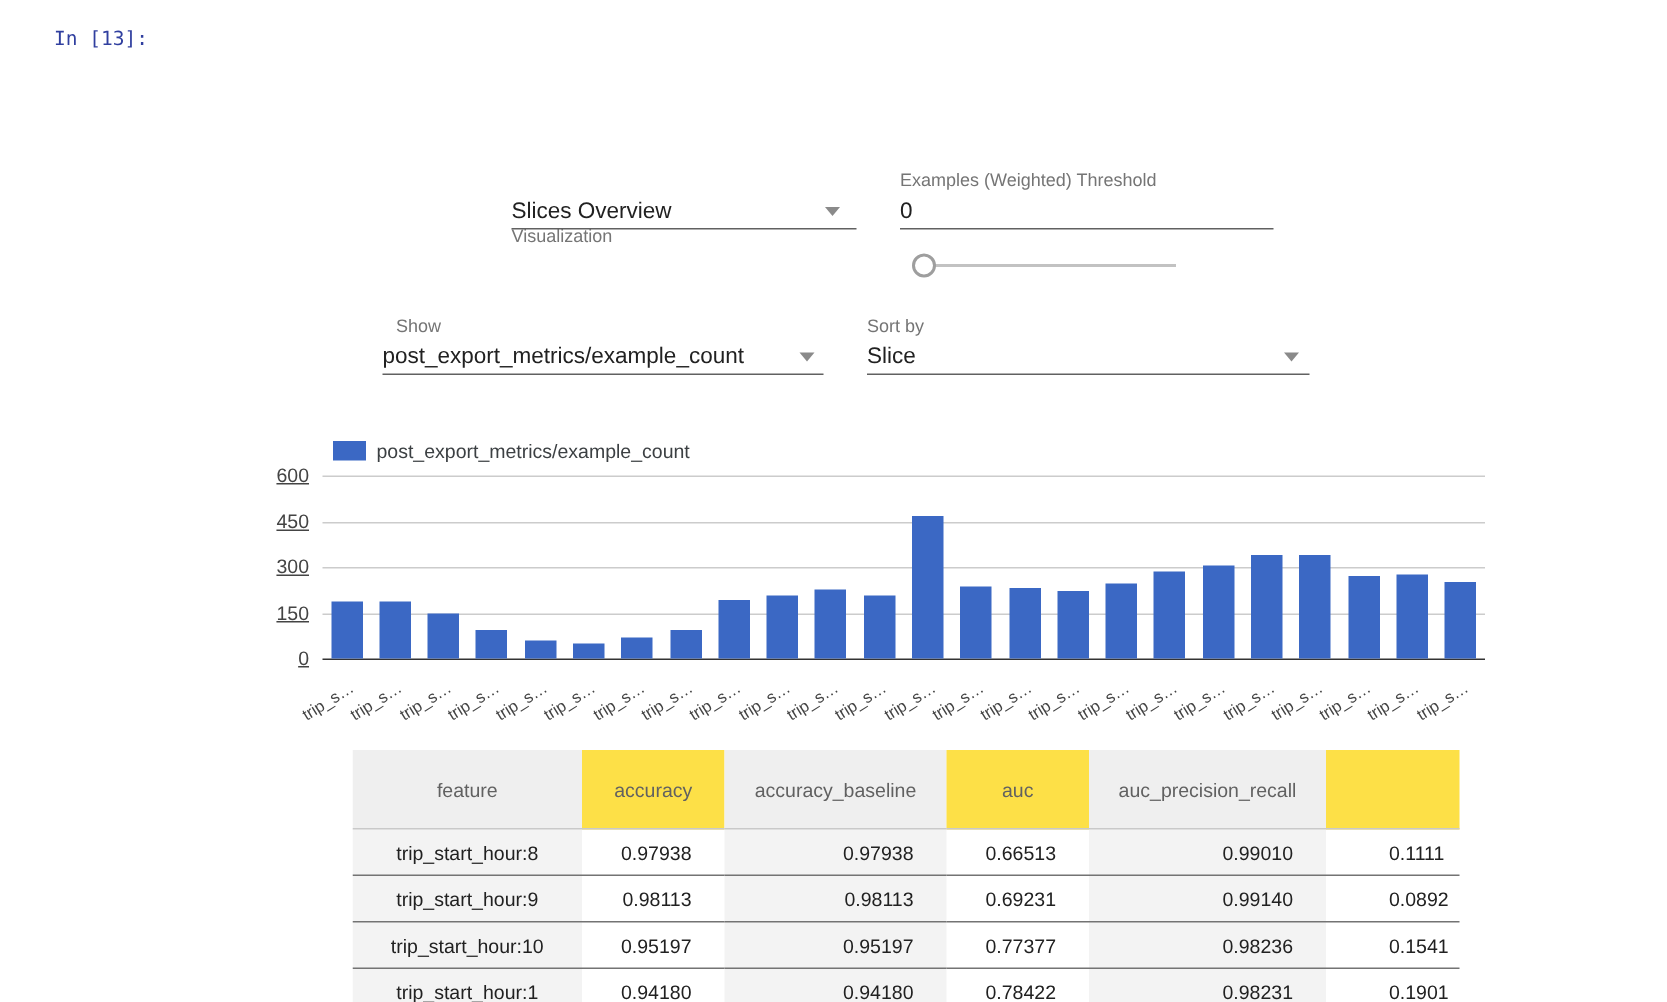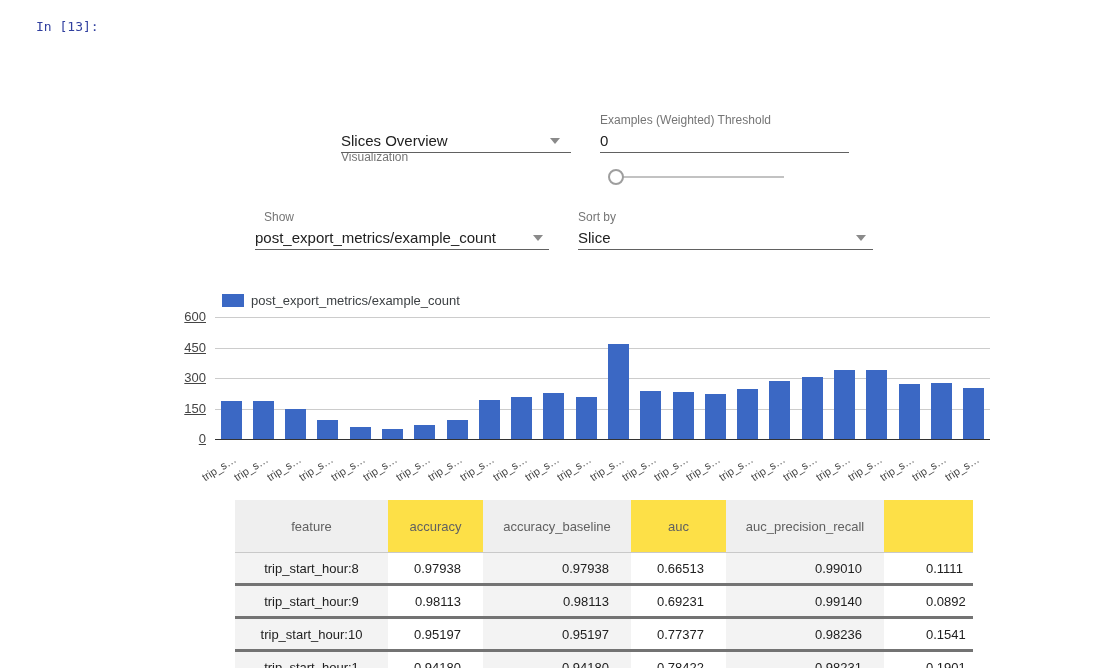--- a/index.html
+++ b/index.html
@@ -36,21 +36,21 @@
   .ytick{position:absolute;width:46px;text-align:right;font-size:13px;color:#444;text-decoration:underline;}
   .bar{position:absolute;}
   .xtick{position:absolute;width:46px;text-align:right;font-size:11px;color:#444;
          transform:rotate(-32deg);transform-origin:100% 50%;white-space:nowrap;}
 
   
   .table-clip{position:absolute;left:235px;top:500px;width:738px;height:168px;overflow:hidden;}
   table.metrics{border-collapse:collapse;table-layout:fixed;width:1040px;font-size:13px;}
   table.metrics th{height:50px;font-weight:400;color:#616161;text-align:center;
                    border-bottom:1px solid #c9c9c9;}
-  table.metrics td{height:28px;color:#212121;border-top:3px solid #737373;}
+  table.metrics td{height:28px;color:#212121;border-top:1px solid #737373;}
   table.metrics tr:first-child td{border-top:none;}
   .colgray{background:#f3f3f3;}
   th.colgray{background:#efefef;}
   th.colwhite{background:#fde047;}
   td.num{text-align:right;padding-right:22px;}
   td.feat{text-align:center;}
   td.lastcol{text-align:left;padding-left:42px;}
   th.lastcol{text-align:left;padding-left:38px;}
 </style>
 </head>

